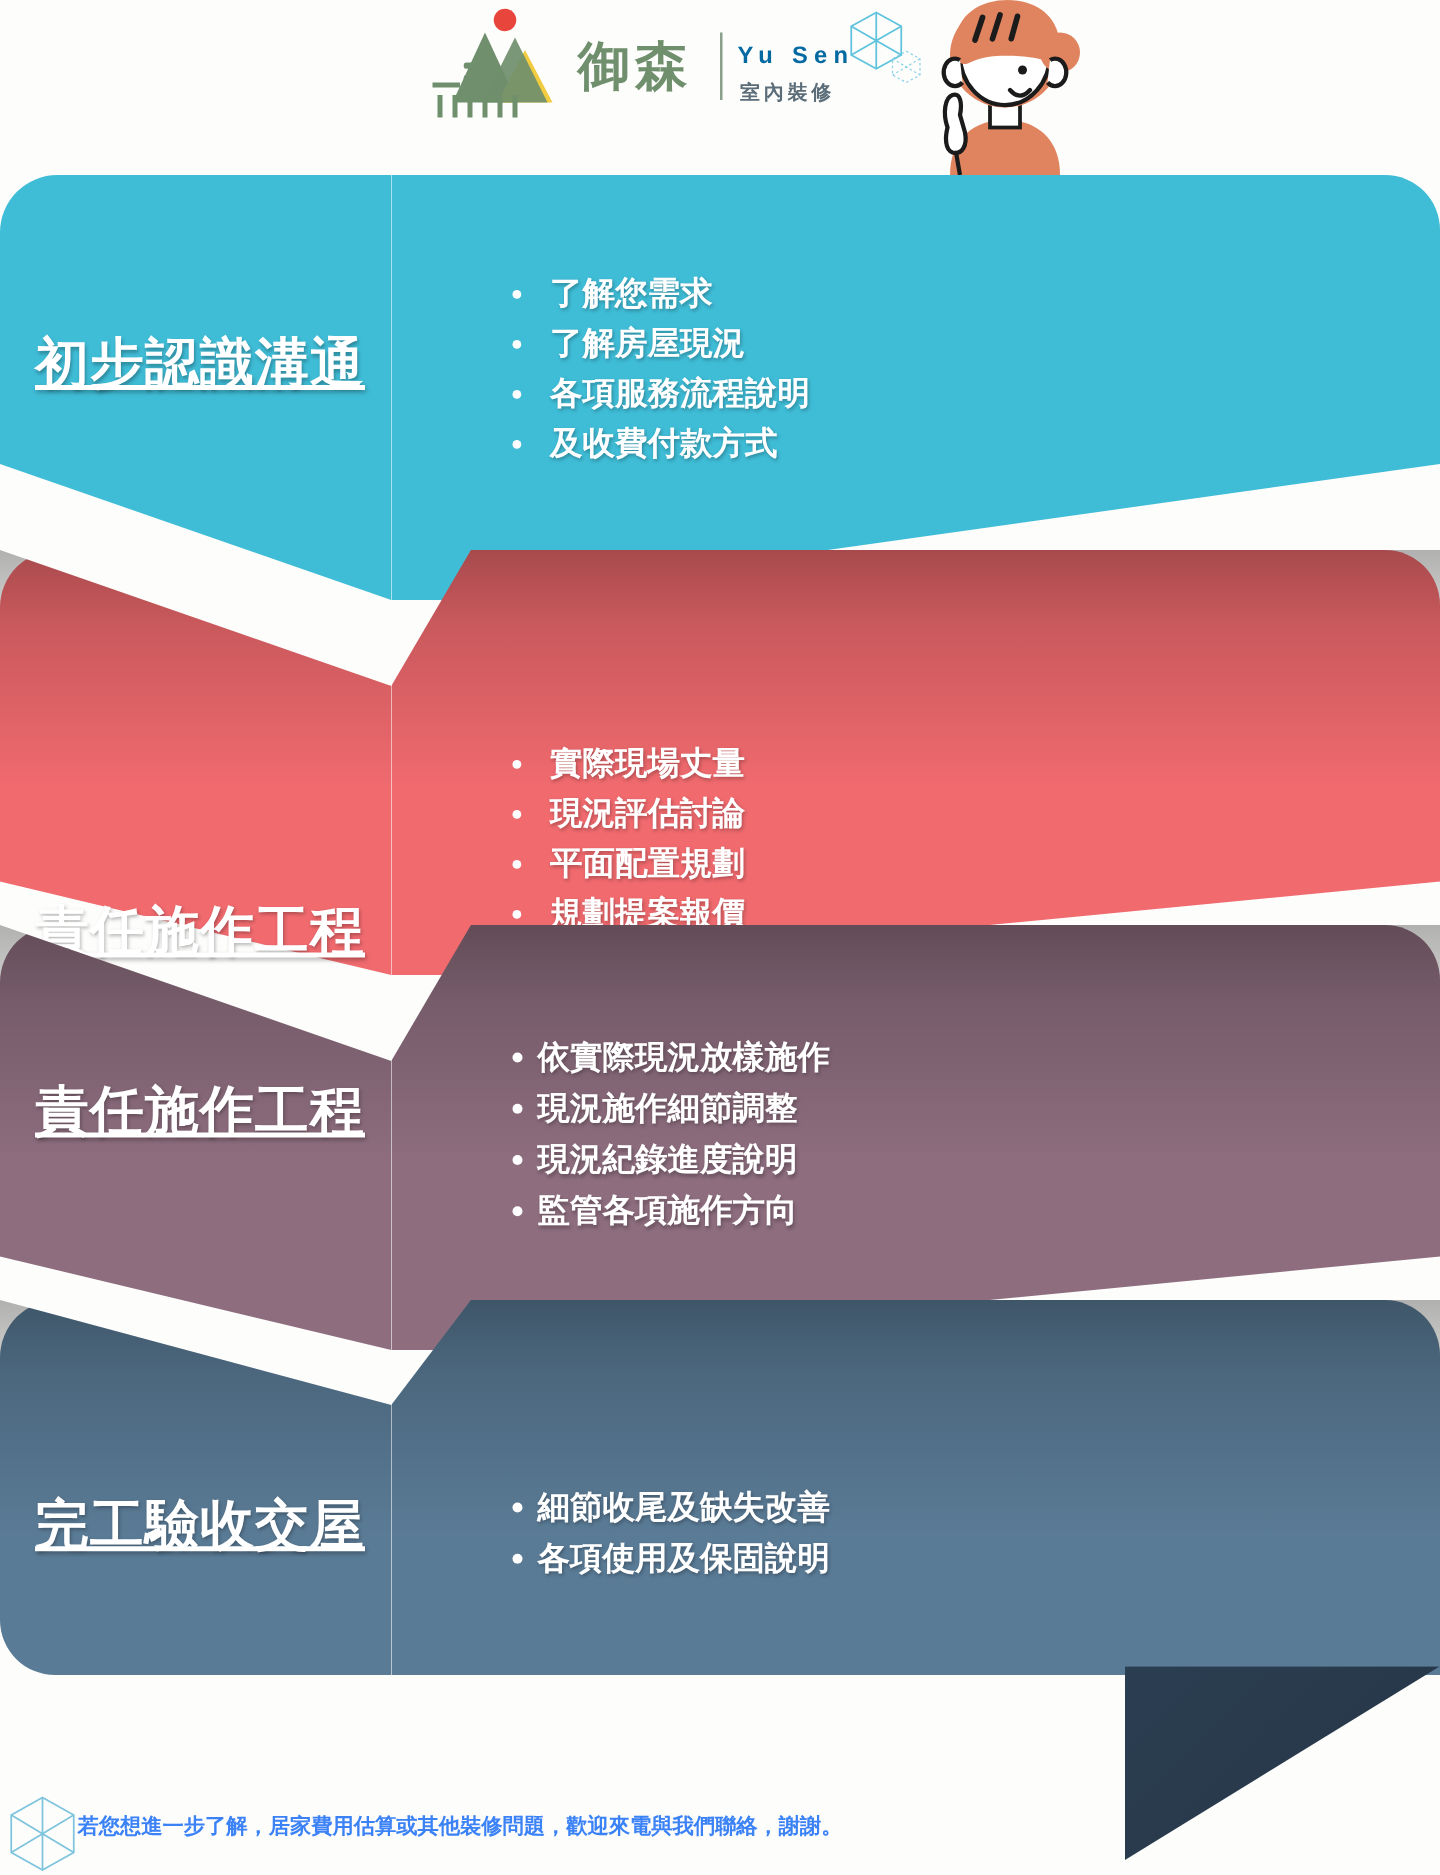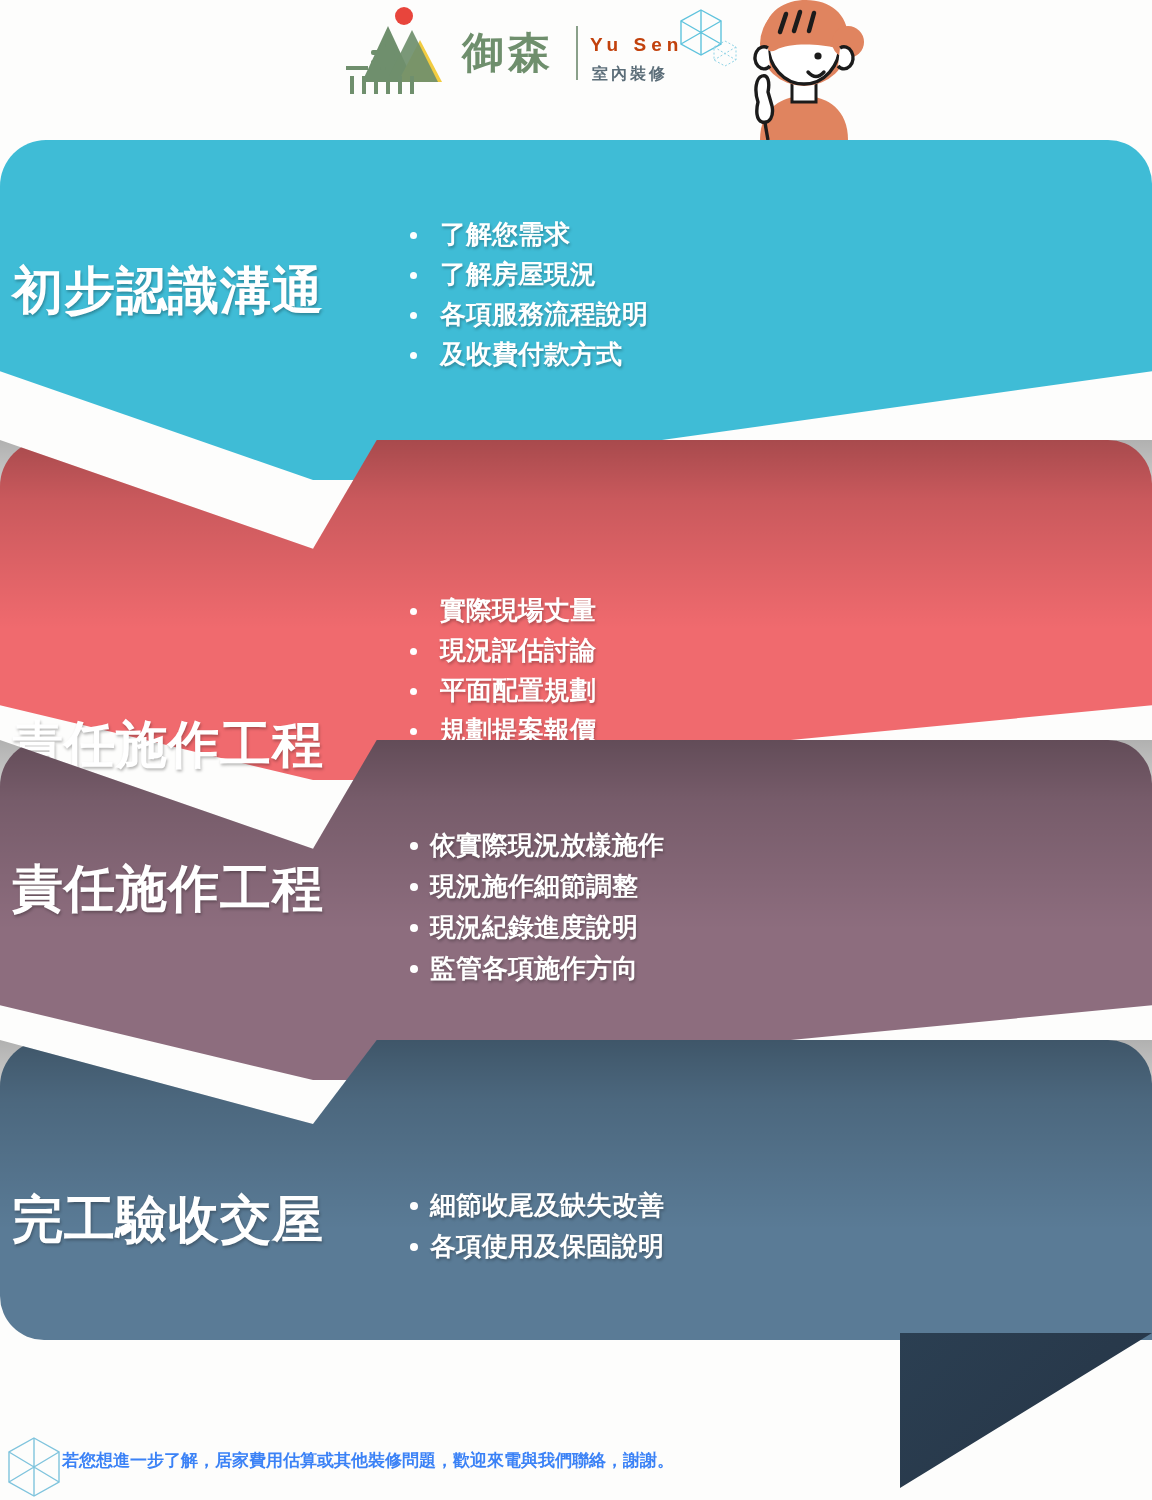--- a/index.html
+++ b/index.html
@@ -47,21 +47,21 @@
     position: absolute;
     left: 576px; top: 26px;
     width: 2px; height: 54px;
     background: #8aa08a;
   }
   .logo-latin {
     position: absolute;
     left: 590px; top: 34px;
     font-size: 19px;
     letter-spacing: 5px;
-    color: #c2410c;
+    color: #0369a1;
     font-weight: 600;
     white-space: nowrap;
   }
   .logo-sub {
     position: absolute;
     left: 592px; top: 64px;
     font-size: 16px;
     letter-spacing: 3px;
     color: #5b6d78;
     font-weight: 600;
@@ -154,26 +154,27 @@
     clip-path: polygon(0 28%, 7.6% 0, 100% 0, 100% 100%, 0 100%);
   }
 
   
   .stage-title {
     position: absolute;
     left: 12px;
     width: 296px;
     text-align: center;
     color: #ffffff;
-    font-size: 51px;
+    font-size: 43px;
     font-weight: 700;
     letter-spacing: 1px;
     line-height: 48px;
     text-shadow: 1px 2px 3px rgba(0,0,0,0.28);
     white-space: nowrap;
+    text-decoration: underline;
   }
 
   .bullets {
     position: absolute;
     color: #ffffff;
     font-size: 26px;
     font-weight: 700;
     line-height: 40px;
     list-style: none;
     text-shadow: 1px 2px 3px rgba(0,0,0,0.28);

